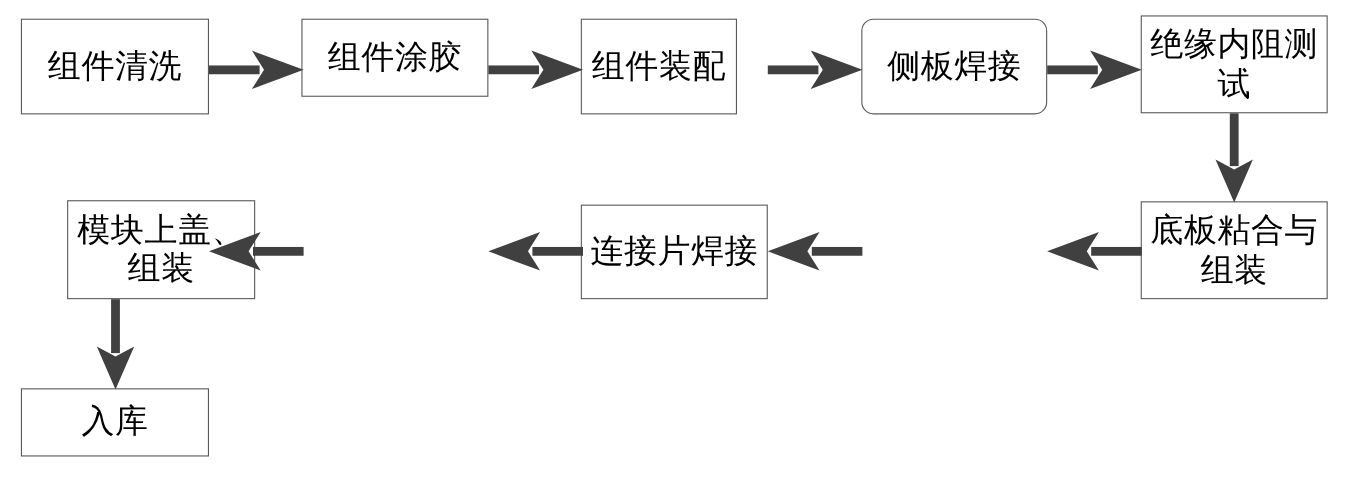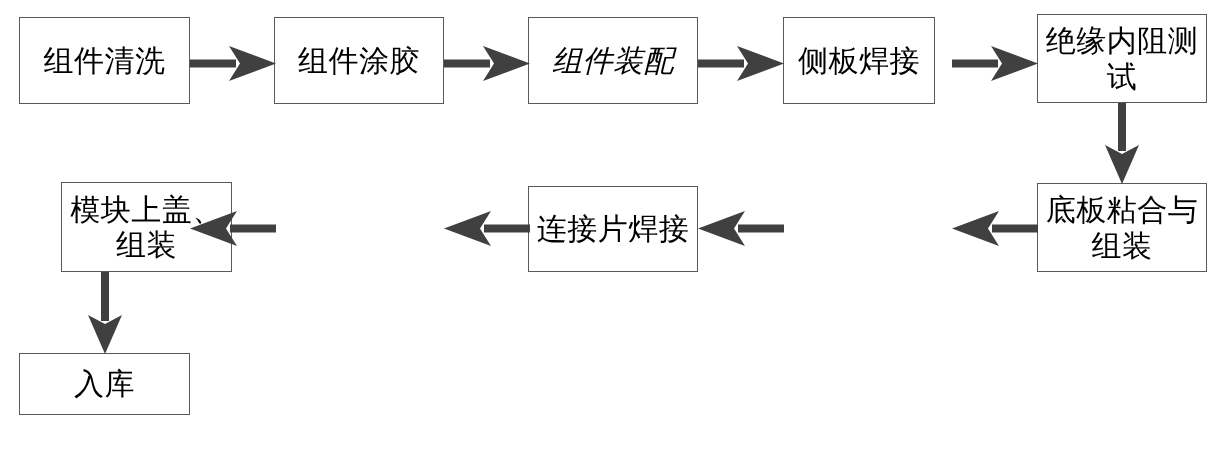--- a/index.html
+++ b/index.html
@@ -47,29 +47,29 @@
 </style>
 </head>
 <body>
 
 <div id="flow-canvas">
 
   <div class="node" style="left:19px; top:17px; width:171px; height:87px;">
     <span class="node-label">组件清洗</span>
   </div>
 
-  <div class="node" style="left:274px; top:17px; width:170px; height:87px;justify-content:flex-end;">
+  <div class="node" style="left:274px; top:17px; width:170px; height:71px;justify-content:flex-end;">
     <span class="node-label">组件涂胶</span>
   </div>
 
-  <div class="node" style="left:528px; top:17px; width:170px; height:87px;font-style:italic;">
+  <div class="node" style="left:528px; top:17px; width:142px; height:87px;">
     <span class="node-label">组件装配</span>
   </div>
 
-  <div class="node" style="left:783px; top:17px; width:152px; height:87px;">
+  <div class="node" style="left:783px; top:17px; width:169px; height:87px;border-radius:11px;">
     <span class="node-label">侧板焊接</span>
   </div>
 
   <div class="node" style="left:1037px; top:14px; width:170px; height:89px;">
     <span class="node-label">绝缘内阻测试</span>
   </div>
 
   <div class="node" style="left:1037px; top:183px; width:170px; height:89px;">
     <span class="node-label">底板粘合与组装</span>
   </div>

